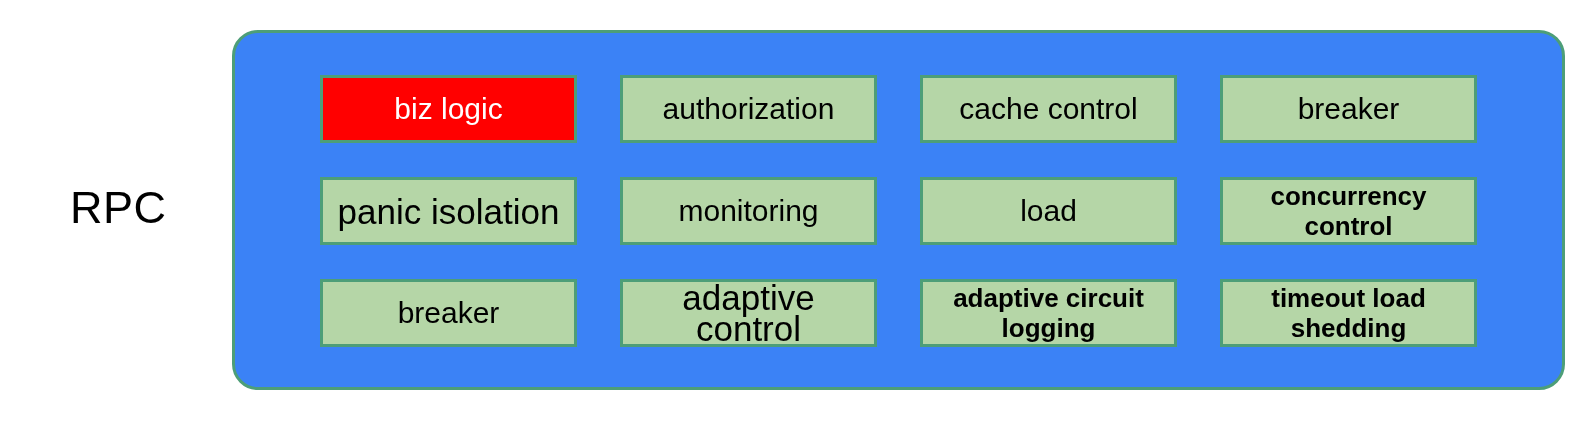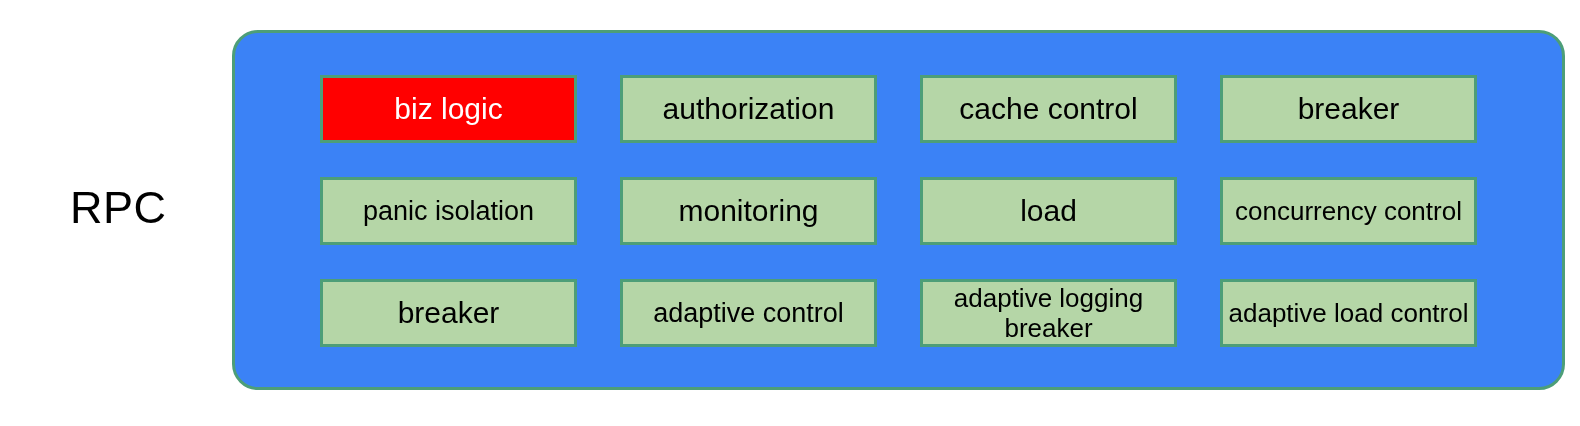--- a/index.html
+++ b/index.html
@@ -66,26 +66,27 @@
     display: flex;
     align-items: center;
     justify-content: center;
     text-align: center;
     color: #000000;
     font-size: 30px;
     line-height: 34px;
     padding: 0 4px;
   }
   .mw-box.size-sm {
-    font-size: 27px;
+    font-size: 35px;
     line-height: 31px;
   }
   .mw-box.two-line {
     font-size: 26px;
     line-height: 30px;
+    font-weight: bold;
   }
   .mw-box.highlight {
     background: #ff0000;
     color: #ffffff;
   }
   .mw-box .label {
     display: block;
   }
 </style>
 </head>
@@ -124,22 +125,22 @@
         <span class="label">concurrency control</span>
       </div>
 
       <div class="mw-box">
         <span class="label">breaker</span>
       </div>
       <div class="mw-box size-sm">
         <span class="label">adaptive control</span>
       </div>
       <div class="mw-box two-line">
-        <span class="label">adaptive logging breaker</span>
+        <span class="label">adaptive circuit logging</span>
       </div>
       <div class="mw-box two-line">
-        <span class="label">adaptive load control</span>
+        <span class="label">timeout load shedding</span>
       </div>
 
     </div>
   </div>
 
 </div>
 
 </body></html>

